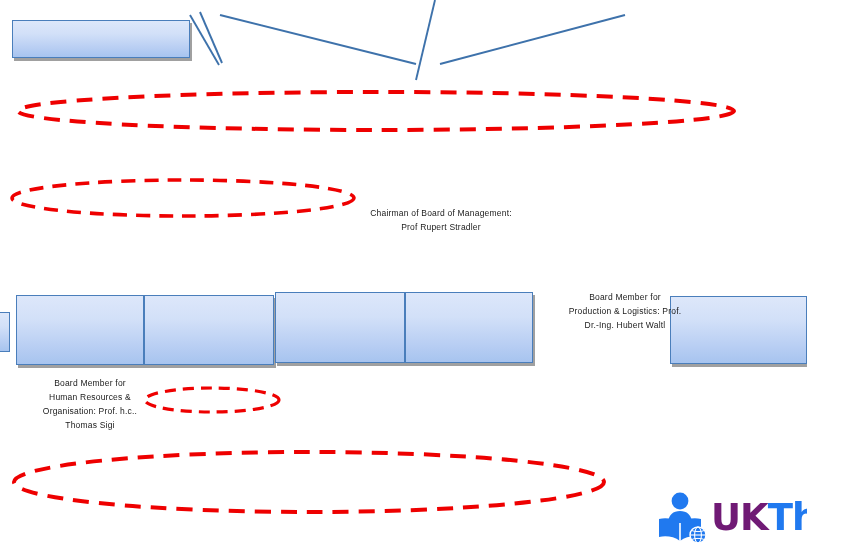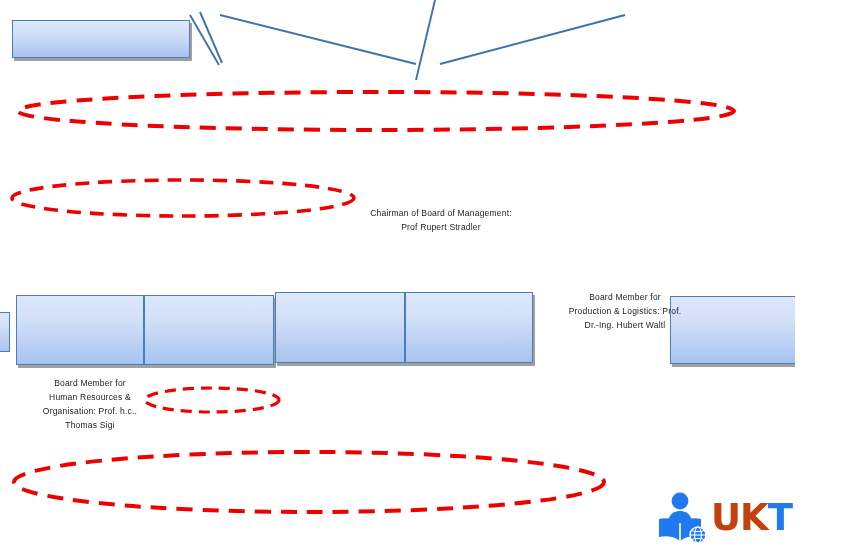--- a/index.html
+++ b/index.html
@@ -9,20 +9,21 @@
   }
   body {
     font-family: "Liberation Sans", sans-serif;
   }
   #canvas {
     position: relative;
     width: 795px;
     height: 547px;
     background: #ffffff;
     overflow: hidden;
+    padding-left: 12px;
   }
   
   .org-box {
     position: absolute;
     box-sizing: border-box;
     background: linear-gradient(to bottom, #dde7fa 0%, #d2e0f8 35%, #b8cef3 75%, #a7c4ef 100%);
     border: 1px solid #4a7ebb;
     box-shadow: 2px 3px 0 0 rgba(128,128,128,0.75);
   }
   .org-box.no-shadow {
@@ -60,21 +61,21 @@
     flex: 0 0 auto;
   }
   .logo-text {
     font-family: "DejaVu Sans", sans-serif;
     font-weight: bold;
     font-size: 37px;
     letter-spacing: -1px;
     line-height: 1;
     margin-left: 2px;
   }
-  .logo-uk { color: #c2410c; }
+  .logo-uk { color: #701a75; }
   .logo-thesis { color: #2079ef; }
 </style>
 </head>
 <body>
 
 <div id="canvas">
 
   <div class="org-box" style="left:12px; top:20px; width:178px; height:38px;"></div>
 
   <div class="org-box no-shadow" style="left:-8px; top:312px; width:18px; height:40px;"></div>

